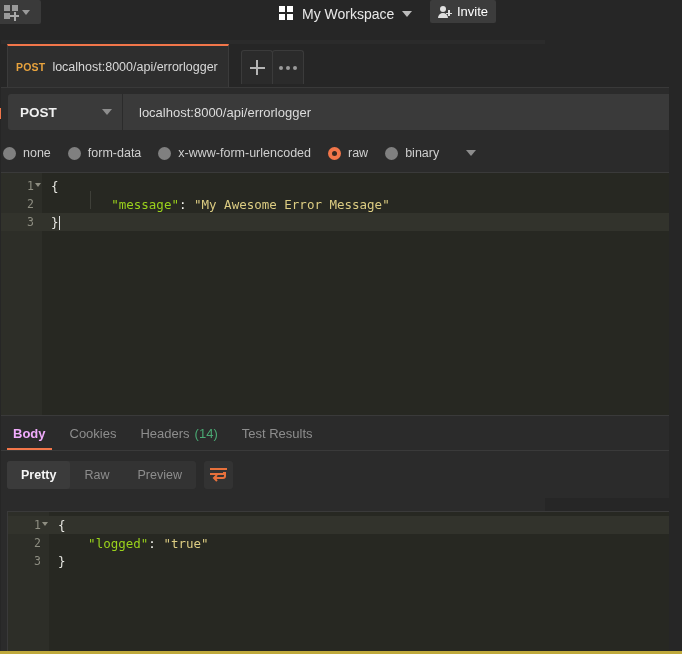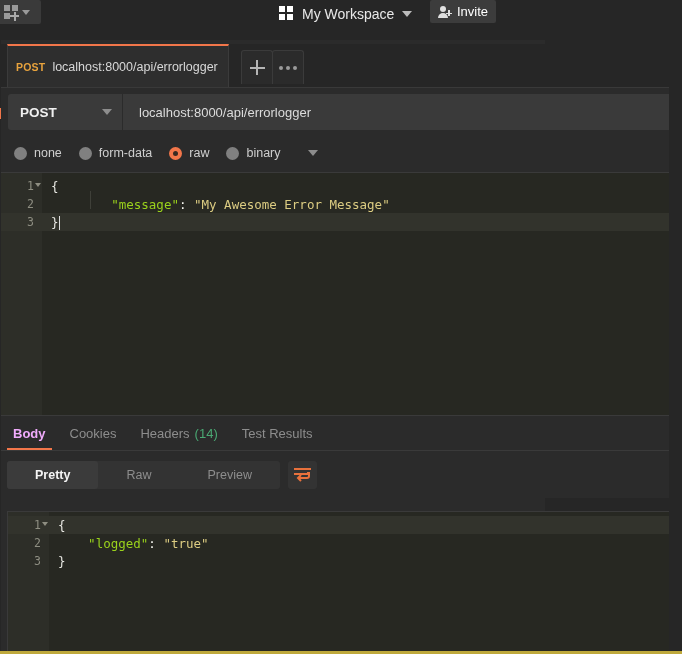--- a/index.html
+++ b/index.html
@@ -130,21 +130,21 @@
   .url-box {
     position: absolute; left: 122px; top: 6px; width: 546px; height: 36px;
     background: #3a3a3a; display: flex; align-items: center; padding-left: 16px;
   }
   .url-text { color: #dcdcdc; font-size: 13px; }
 
   
   .bodytypes {
     position: absolute; left: 0; top: 94px; width: 668px; height: 39px;
     background: #2b2b2b; border-bottom: 1px solid #3a3a3a;
-    display: flex; align-items: center; padding-left: 13px; gap: 17px;
+    display: flex; align-items: center; padding-left: 2px; gap: 17px;
   }
   .radio-item { display: flex; align-items: center; gap: 7px; }
   .radio {
     width: 13px; height: 13px; border-radius: 50%; background: #808080;
     display: flex; align-items: center; justify-content: center;
   }
   .radio.on { background: #f2764a; }
   .radio.on::after { content:""; width: 5px; height: 5px; border-radius: 50%; background: #3a2a22; }
   .radio-label { color: #cfcfcf; font-size: 12.5px; }
   .ctype { color: #e56a35; font-size: 12.5px; margin-left: 6px; }
@@ -212,21 +212,21 @@
   
   .resp-toolbar {
     position: absolute; left: 0; top: 411px; width: 668px; height: 47px;
     background: #2b2b2b; display: flex; align-items: center; padding-left: 6px; gap: 8px;
   }
   .seg {
     height: 28px; background: #333333; border-radius: 3px;
     display: flex; align-items: center;
   }
   .seg .opt {
-    height: 28px; padding: 0 28px; display: flex; align-items: center;
+    height: 28px; padding: 0 14px; display: flex; align-items: center;
     color: #8d8d8d; font-size: 12.5px; border-radius: 3px;
   }
   .seg .opt.active { color: #f5f5f5; font-weight: bold; background: #3b3b3b; }
   .fmt-box {
     height: 28px; background: #333333; border-radius: 3px;
     display: flex; align-items: center; gap: 14px; padding: 0 10px;
   }
   .fmt-label { color: #cdcdcd; font-size: 12.5px; }
   .fmt-caret {
     width:0;height:0;border-left:5px solid transparent;
@@ -325,20 +325,24 @@
     </div>
 
     <div class="bodytypes">
       <div class="radio-item">
         <span class="radio"></span>
         <span class="radio-label">none</span>
       </div>
       <div class="radio-item">
         <span class="radio"></span>
         <span class="radio-label">form-data</span>
+      </div>
+      <div class="radio-item">
+        <span class="radio"></span>
+        <span class="radio-label">x-www-form-urlencoded</span>
       </div>
       <div class="radio-item">
         <span class="radio on"></span>
         <span class="radio-label">raw</span>
       </div>
       <div class="radio-item">
         <span class="radio"></span>
         <span class="radio-label">binary</span>
       </div>
       <div class="radio-item">

